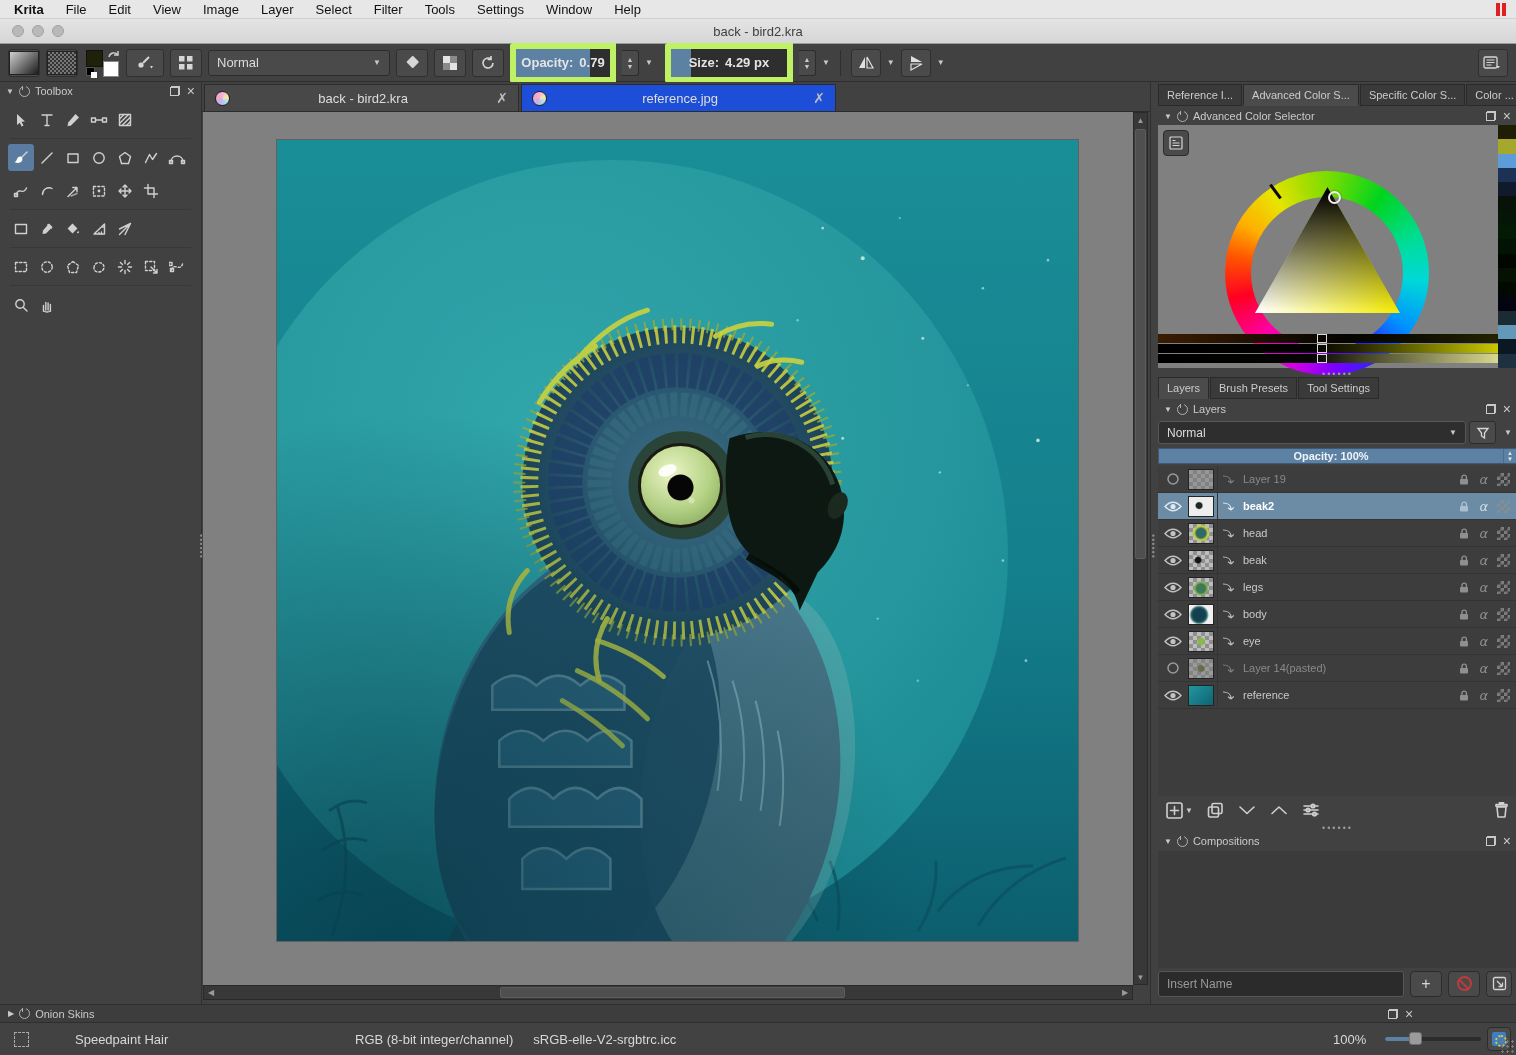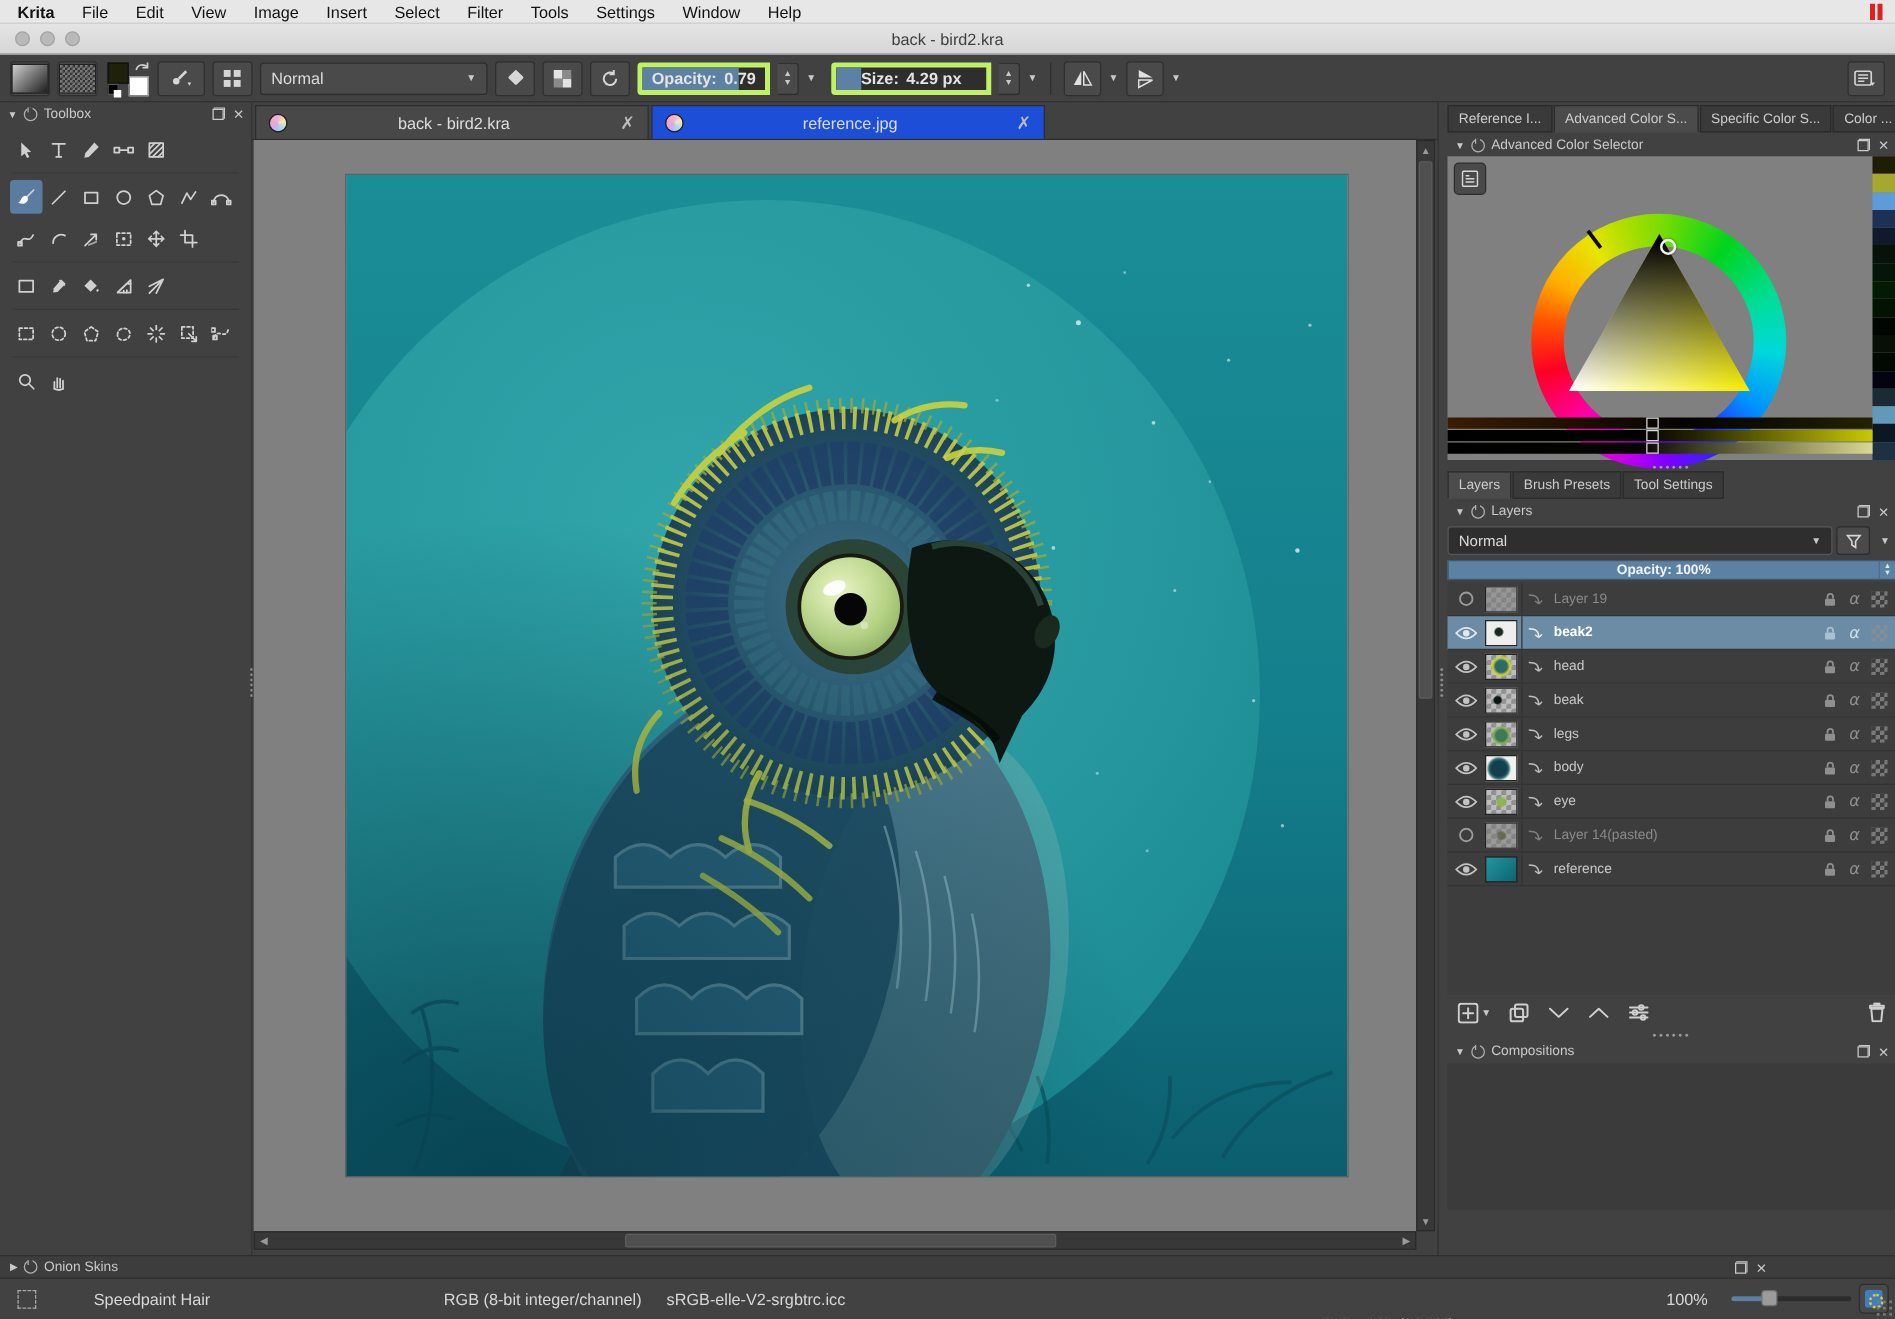--- a/index.html
+++ b/index.html
@@ -34,21 +34,21 @@
   .fgbg { position:relative; width:36px; height:30px; background:transparent; border:none; }
   .fg { position:absolute; left:2px; top:2px; width:17px; height:17px; background:#20210a; border:1px solid #111; }
   .bg { position:absolute; right:1px; bottom:1px; width:16px; height:16px; background:#fff; border:1px solid #888; }
   .mini-bw { position:absolute; left:2px; bottom:2px; width:9px; height:9px; background:#000; border:1px solid #555; }
   .mini-bw::after { content:""; position:absolute; left:4px; top:4px; width:6px; height:6px; background:#fff; }
   .swap-arrows { position:absolute; right:0; top:0; }
   .combo { height:26px; background:#4a4a4a; border:1px solid #2c2c2c; border-radius:3px; color:#dcdcdc;
     font-size:13px; display:flex; align-items:center; padding:0 8px; }
   .blend-combo { width:182px; justify-content:space-between; }
   .caret { font-size:8px; color:#c9c9c9; }
-  .slider-box { position:relative; height:26px; background:#2e2e2e; border:4px solid #bef264; border-radius:3px 0 0 3px;
+  .slider-box { position:relative; height:40px; background:#2e2e2e; border:6px solid #bef264; border-radius:3px 0 0 3px;
     overflow:hidden; display:flex; align-items:center; justify-content:center; color:#e4e4e4; font-size:13px; font-weight:bold; }
   .slider-fill { position:absolute; left:0; top:0; bottom:0; background:#5d81a3; }
   .slider-text { position:relative; z-index:1; display:flex; gap:6px; }
   .spinbox { width:17px; height:26px; background:#4a4a4a; border:1px solid #2c2c2c; border-left:none;
     display:flex; flex-direction:column; align-items:center; justify-content:center; color:#c9c9c9; border-radius:0 3px 3px 0; }
   .spinbox span { font-size:7px; line-height:7px; }
   .tb-sep { width:1px; height:26px; background:#2e2e2e; margin:0 4px; }
   .ticon18 svg { display:block; }
 
   
@@ -217,21 +217,21 @@
 <body>
 
 <div id="app">
 
   <div class="menubar">
     <span class="mi">Krita</span>
     <span class="mi">File</span>
     <span class="mi">Edit</span>
     <span class="mi">View</span>
     <span class="mi">Image</span>
-    <span class="mi">Insert</span>
+    <span class="mi">Layer</span>
     <span class="mi">Select</span>
     <span class="mi">Filter</span>
     <span class="mi">Tools</span>
     <span class="mi">Settings</span>
     <span class="mi">Window</span>
     <span class="mi">Help</span>
     <span class="menubar-right">
         <span class="redbar"></span>
         <span class="redbar"></span>
       </span>
@@ -1043,20 +1043,33 @@
       <div class="dheader comp-header">
         <span class="tri">▼</span>
         <span class="docker-circle"></span>
         <span>Compositions</span>
         <span class="dh-btns">
             <span class="float-ic"></span>
             <span class="close-ic">×</span>
           </span>
       </div>
       <div class="comp-body"></div>
+      <div class="comp-row">
+        <input class="insert-input" type="text" placeholder="Insert Name" style="">
+        <span class="cbtn">+</span>
+        <span class="cbtn">
+            <span class="nosign"></span>
+          </span>
+        <span class="cbtn" style="width:26px">
+          <svg width="15" height="15">
+              <rect x="1.5" y="1.5" width="12" height="12" rx="1.5" stroke="#d6d6d6" fill="none" stroke-width="1.3"></rect>
+              <path d="M5,5 L10.5,10.5 M10.5,10.5 v-4 M10.5,10.5 h-4" stroke="#d6d6d6" fill="none" stroke-width="1.3"></path>
+            </svg>
+        </span>
+      </div>
     </div>
   </div>
 
   <div class="onion">
     <span class="tri">▶</span>
     <span class="docker-circle"></span>
     <span>Onion Skins</span>
     <span class="dh-btns">
         <span class="float-ic"></span>
         <span class="close-ic">×</span>

